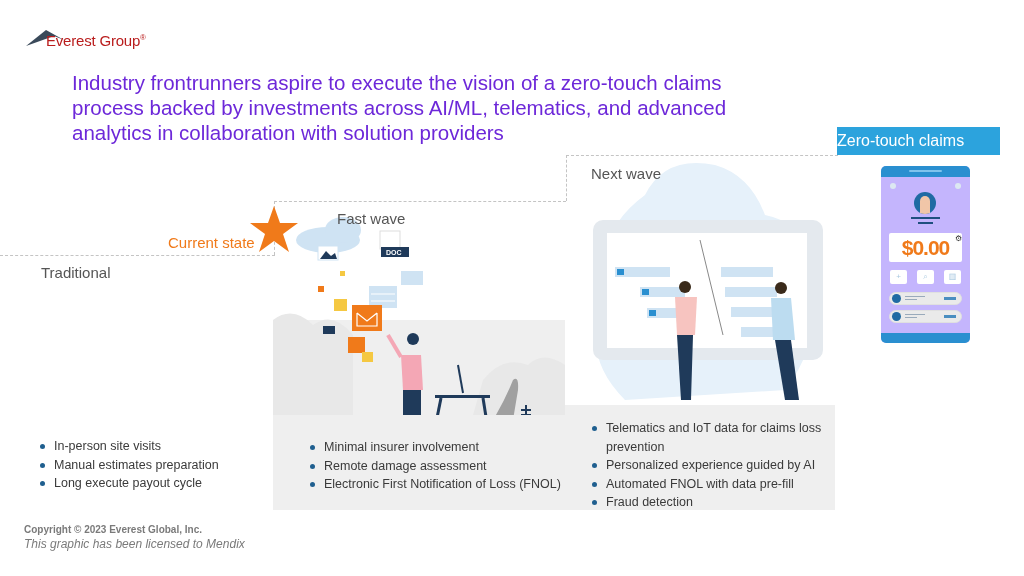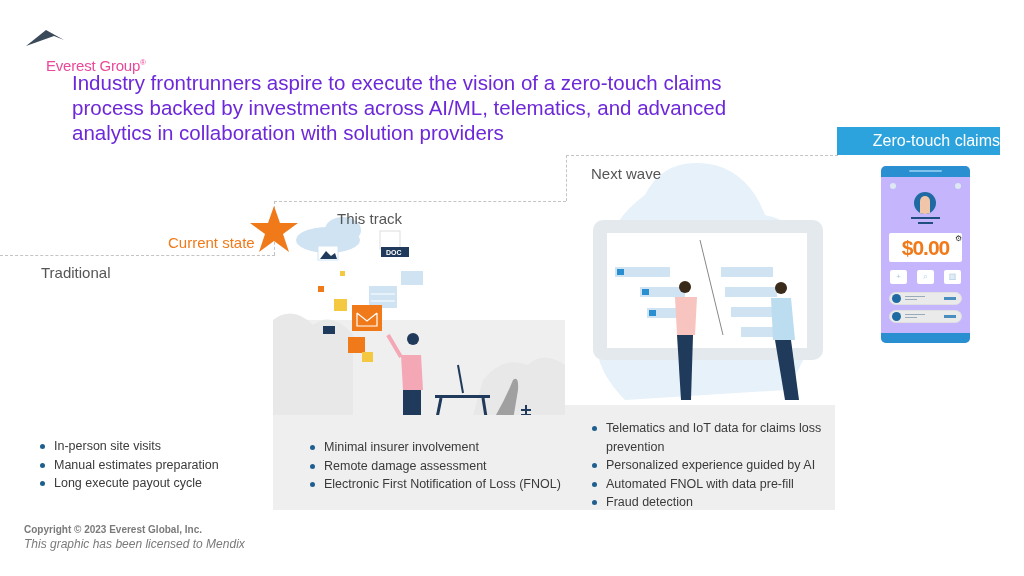--- a/index.html
+++ b/index.html
@@ -3,33 +3,33 @@
 <meta charset="utf-8">
 <style>
   * { box-sizing: border-box; margin: 0; padding: 0; }
   html, body { width: 1024px; height: 576px; background: #ffffff; overflow: hidden; }
   body { position: relative; font-family: "Liberation Sans", sans-serif; color: #404040; }
   .abs { position: absolute; }
 
   
   #logo { left: 24px; top: 28px; width: 130px; height: 34px; }
   #logo svg { position: absolute; left: 0; top: 0; }
-  #logo-text { position: absolute; left: 22px; top: 29px; font-size: 15px; color: #ec4899; white-space: nowrap; letter-spacing: -0.2px; }
+  #logo-text { position: absolute; left: 22px; top: 4px; font-size: 15px; color: #b91c1c; white-space: nowrap; letter-spacing: -0.2px; }
   #logo-text sup { font-size: 8px; }
 
   
   #title { left: 24px; top: 70px; width: 720px; font-size: 20.5px; line-height: 25px; color: #6d28d9; margin-left: 48px; }
 
   
   .stage { font-size: 15px; color: #555; white-space: nowrap; margin-top: 32px; }
   #stage-traditional { left: 41px; top: 232px; }
   #stage-current { left: 168px; top: 202px; color: #f07a1a; }
   #stage-fast { left: 337px; top: 178px; }
   #stage-next { left: 591px; top: 133px; }
-  #stage-zero { left: 837px; top: 127px; width: 163px; height: 28px; background: #2ca3dd; color: #fff; font-size: 16px; line-height: 28px; text-align: right; }
+  #stage-zero { left: 837px; top: 127px; width: 163px; height: 28px; background: #2ca3dd; color: #fff; font-size: 16px; line-height: 28px; text-align: left; }
 
   
   .dash-h { border-top: 1.5px dashed #c4c4c4; height: 0; }
   .dash-v { border-left: 1.5px dashed #c4c4c4; width: 0; }
 
   
   .panel { background: #efefef; }
 
   
   .bullets { list-style: none; font-size: 12.5px; color: #3a3a3a; }
@@ -155,21 +155,21 @@
 <div class="abs dash-v" style="left:274px; top:201px; height:54px;"></div>
 <div class="abs dash-h" style="left:274px; top:201px; width:292px;"></div>
 <div class="abs dash-v" style="left:566px; top:155px; height:46px;"></div>
 <div class="abs dash-h" style="left:566px; top:155px; width:272px;"></div>
 
 <div id="stage-traditional" class="abs stage">Traditional</div>
 <div id="stage-current" class="abs stage">Current state</div>
 <svg class="abs" style="left:249px; top:204px;" width="50" height="50">
   <polygon points="25,2 31,19 49,19 34,30 40,48 25,37 10,48 16,30 1,19 19,19" fill="#f07a1a"></polygon>
 </svg>
-<div id="stage-fast" class="abs stage">This track</div>
+<div id="stage-fast" class="abs stage">Fast wave</div>
 <div id="stage-next" class="abs stage">Next wave</div>
 <div id="stage-zero" class="abs">Zero-touch claims</div>
 
 <div id="phone" class="abs">
   <div class="topbar"></div>
   <div class="tiny" style="left:9px;"></div>
   <div class="tiny" style="left:74px;"></div>
   <div class="avatar"></div>
   <div class="nameline1"></div>
   <div class="nameline2"></div>

